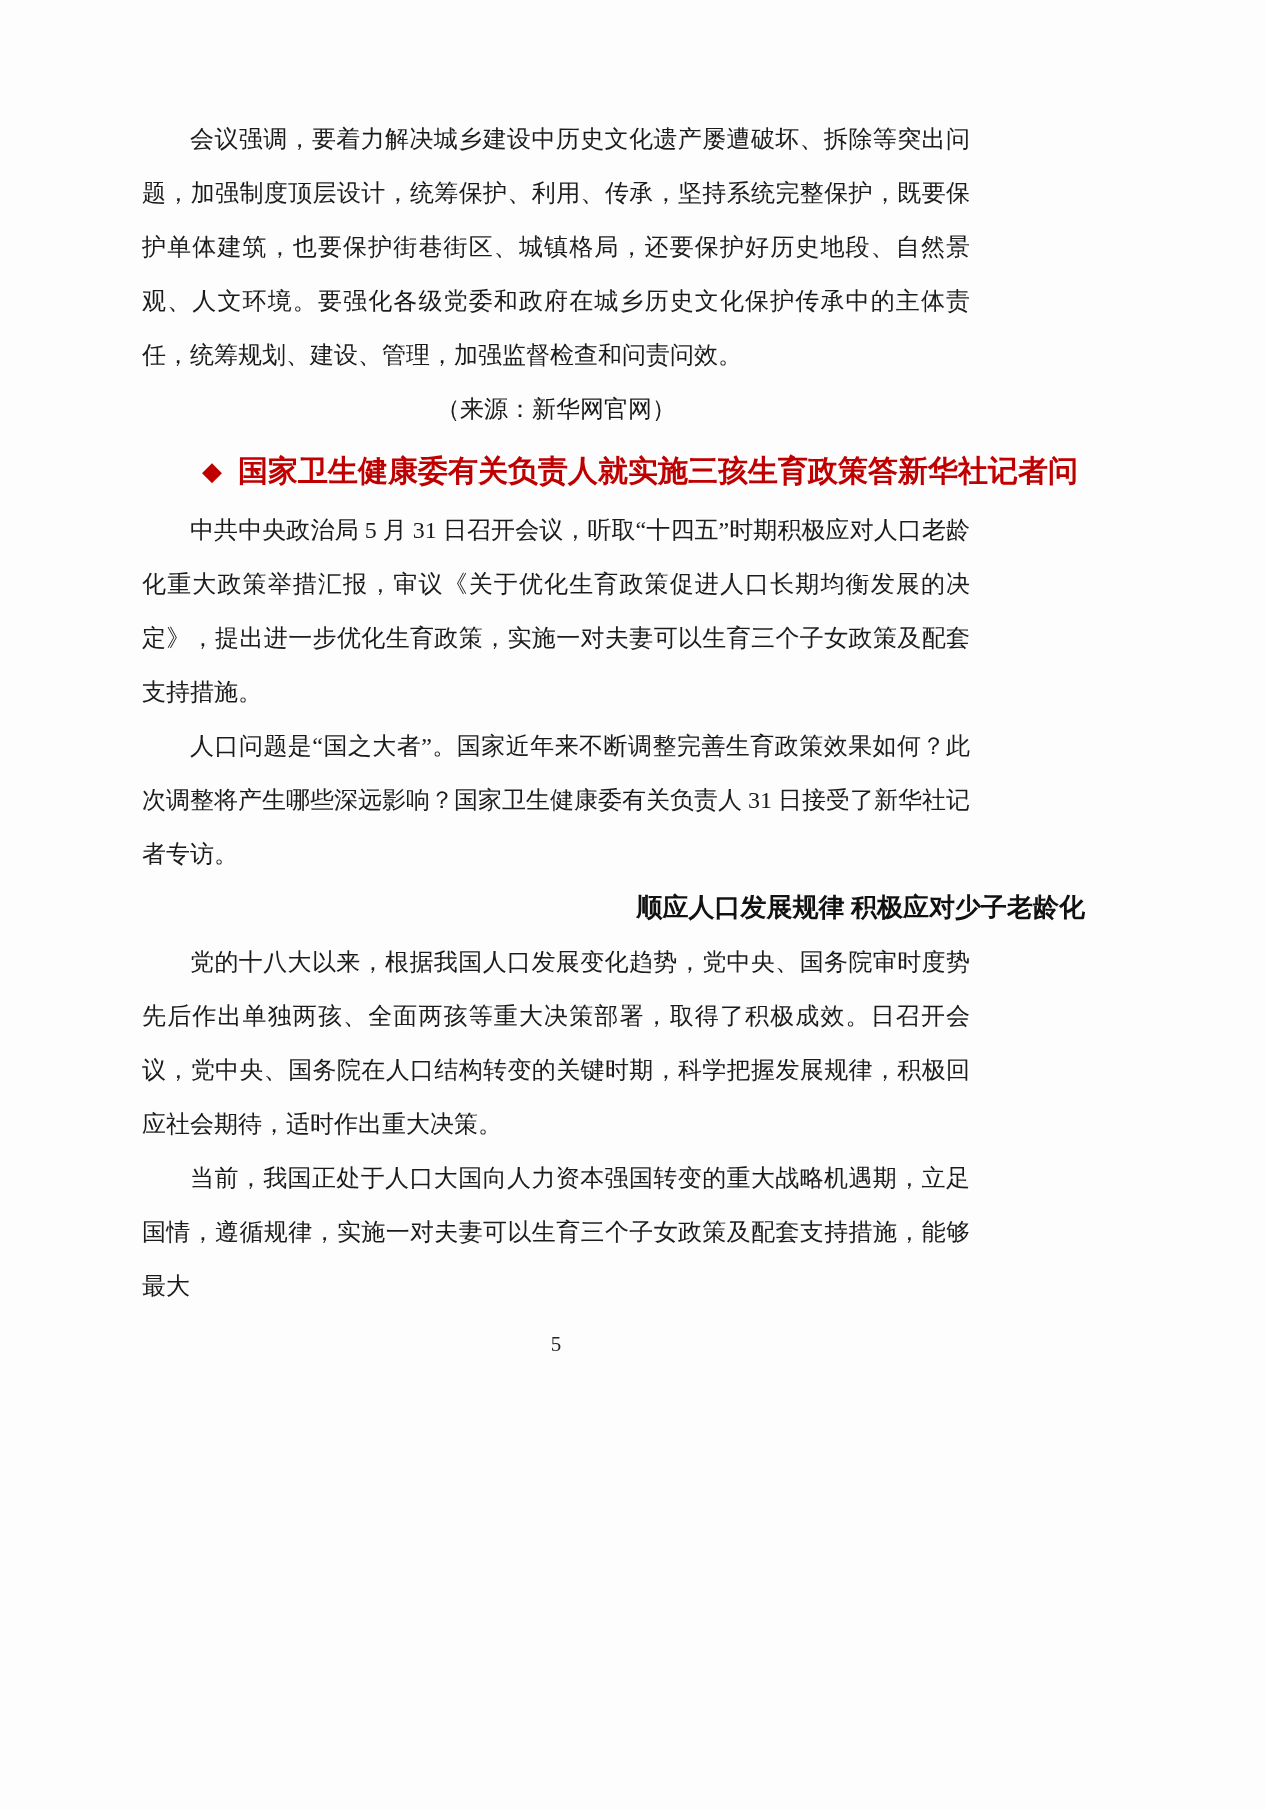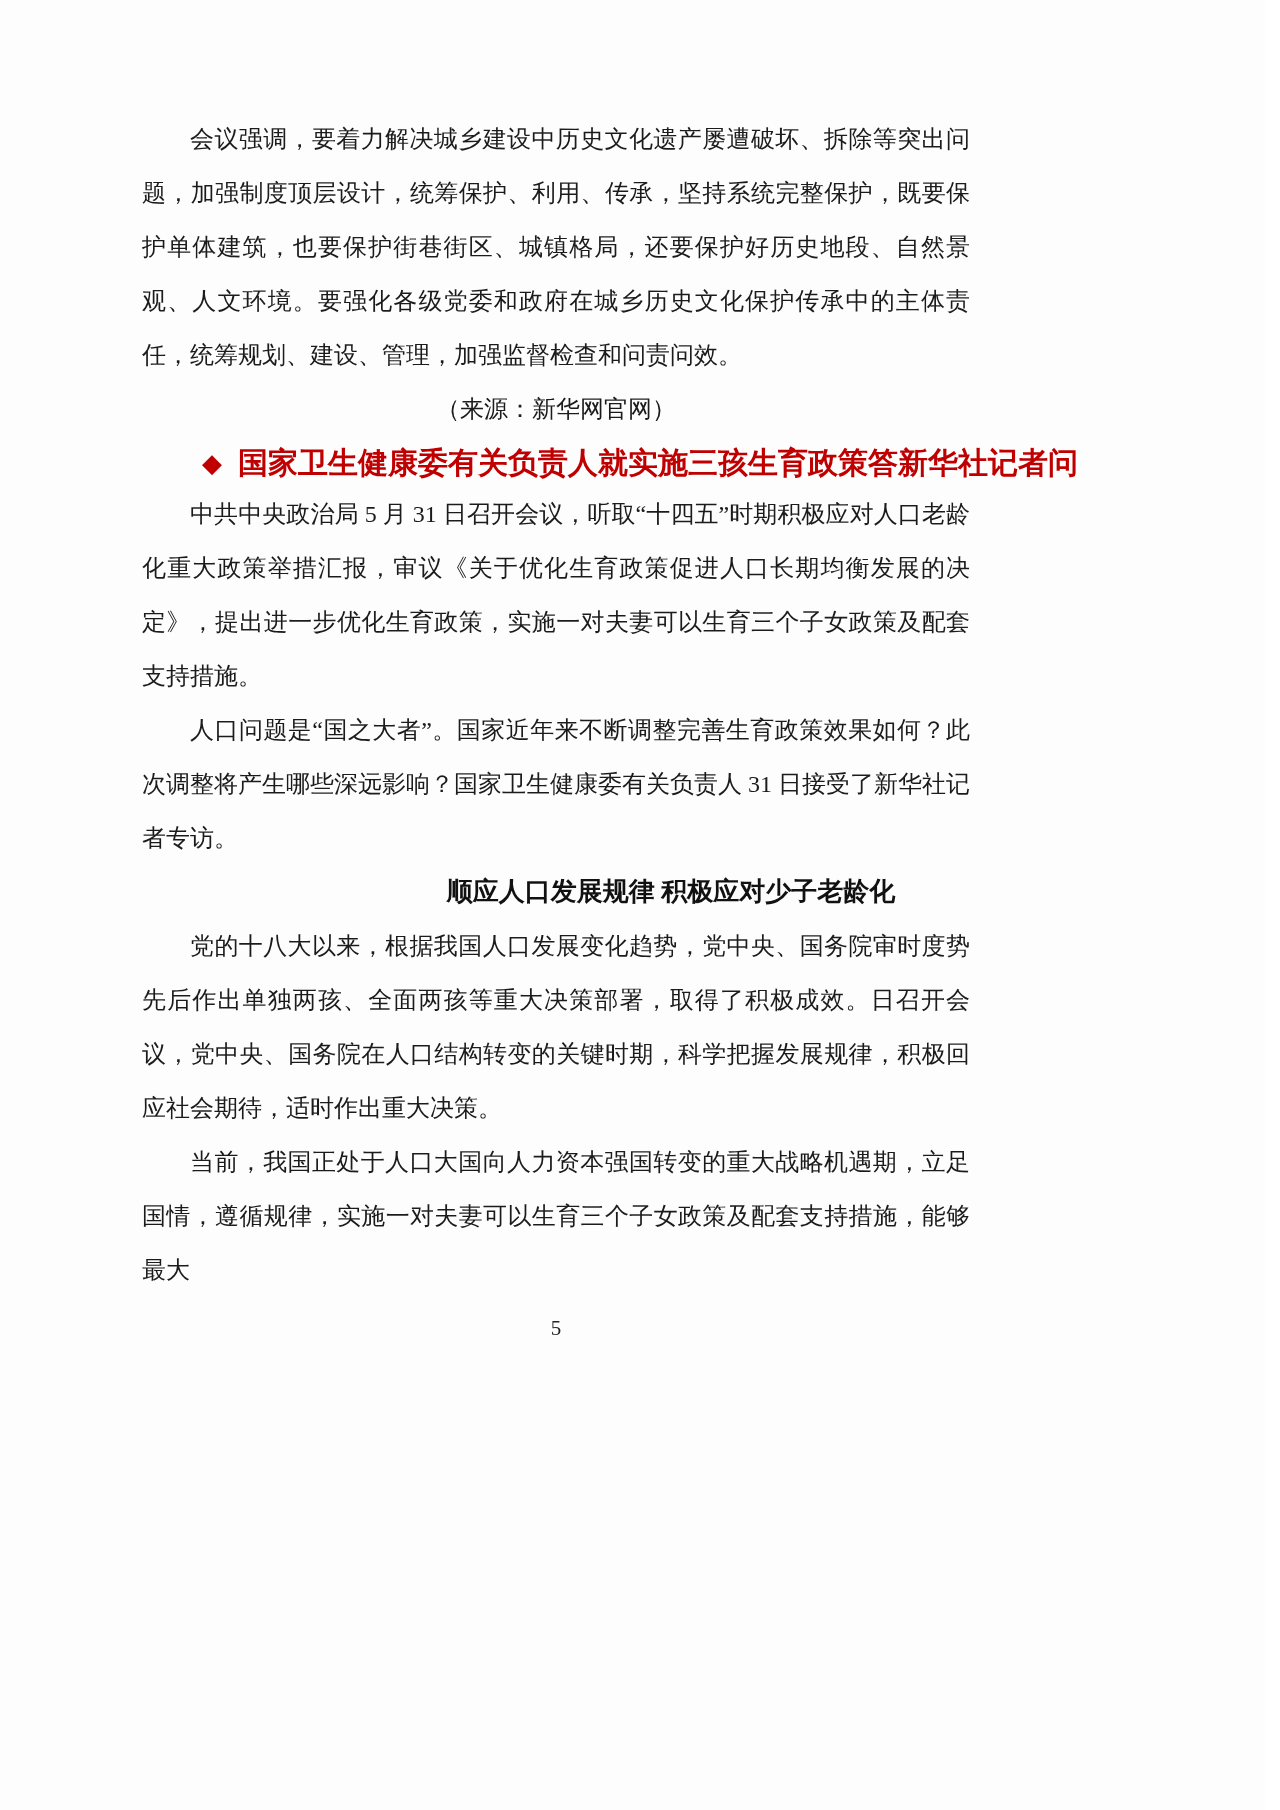--- a/index.html
+++ b/index.html
@@ -27,41 +27,41 @@
     text-indent: 2em;
     word-break: break-all;
   }
   .para.source {
     text-indent: 0;
     text-align: center;
   }
   .heading {
     margin: 8px 0 4px 0;
     font-size: 30px;
-    line-height: 38px;
+    line-height: 54px;
     font-weight: bold;
     color: #c00000;
     white-space: nowrap;
     padding-left: 60px;
     text-indent: 0;
     overflow: visible;
   }
   .heading .diamond {
     display: inline-block;
     margin-right: 16px;
     font-size: 26px;
     vertical-align: 1px;
   }
   .subheading {
     margin: 0;
     font-size: 26px;
     line-height: 54px;
     font-weight: bold;
     color: #111111;
-    text-align: center;
+    text-align: right;
     transform: translateX(115px);
     white-space: nowrap;
   }
   .pagenum {
     margin-top: 16px;
     font-size: 21px;
     line-height: 30px;
     text-align: center;
     color: #222222;
   }

